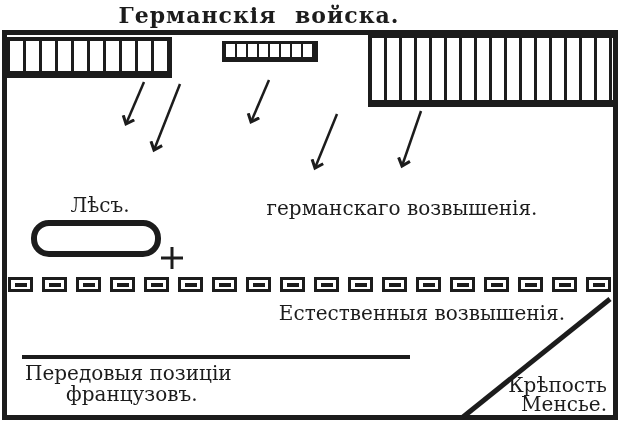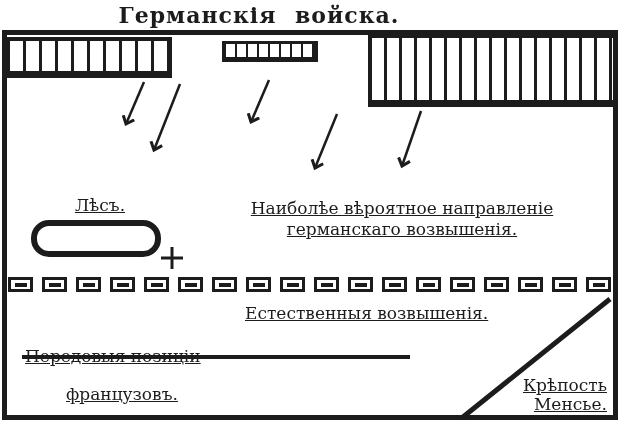--- a/index.html
+++ b/index.html
@@ -31,25 +31,25 @@
   #troop-mid{left:222px;top:41px;width:96px;height:21px;border-width:3px 4px 5px 4px;
     background-image:repeating-linear-gradient(90deg,
       transparent 0px, transparent 9px, #1c1c1c 9px, #1c1c1c 11px);}
   #troop-right{left:368px;top:34px;width:249px;height:73px;border-bottom-width:7px;
     background-image:repeating-linear-gradient(90deg,
       transparent 0px, transparent 12px, #1c1c1c 12px, #1c1c1c 15px);}
   
   #overlay{left:0;top:0;width:623px;height:426px;}
   .ink-line{stroke:#1c1c1c;fill:none;}
   
-  .map-label{font-size:17px;line-height:21px;text-decoration:underline;}
+  .map-label{font-size:20px;line-height:21px;}
   #forest-label{left:40px;top:195px;width:120px;text-align:center;}
   #direction-label{left:222px;top:198px;width:360px;text-align:center;}
-  #elevations-label{left:245px;top:303px;width:320px;text-align:left;}
-  #french-label-1{left:25px;top:346px;}
+  #elevations-label{left:245px;top:303px;width:320px;text-align:right;}
+  #french-label-1{left:25px;top:363px;}
   #french-label-2{left:55px;top:384px;margin-left:11px;}
   #fortress-label{right:16px;top:376px;width:130px;text-align:right;line-height:19px;}
   
   #elevation-row{
     left:8px;top:277px;width:610px;height:16px;
     display:flex;gap:9px;
   }
   .elev-box{
     flex:0 0 25px;height:15px;box-sizing:border-box;
     border:3px solid #1c1c1c;background:#fff;
@@ -144,21 +144,20 @@
       <div class="elev-dash"></div>
     </div>
     <div class="elev-box">
       <div class="elev-dash"></div>
     </div>
   </div>
 
 <div class="abs map-label" id="forest-label">Лѣсъ.</div>
 
 <div class="abs map-label" id="direction-label">
-  <div>Наиболѣе вѣроятное направленіе</div>
   <div>германскаго возвышенія.</div>
 </div>
 
 <div class="abs map-label" id="elevations-label">Естественныя возвышенія.</div>
 
 <div class="abs map-label" id="french-label-1">Передовыя позиціи</div>
 <div class="abs map-label" id="french-label-2">французовъ.</div>
 
 <div class="abs map-label" id="fortress-label">
   <div>Крѣпость</div>

